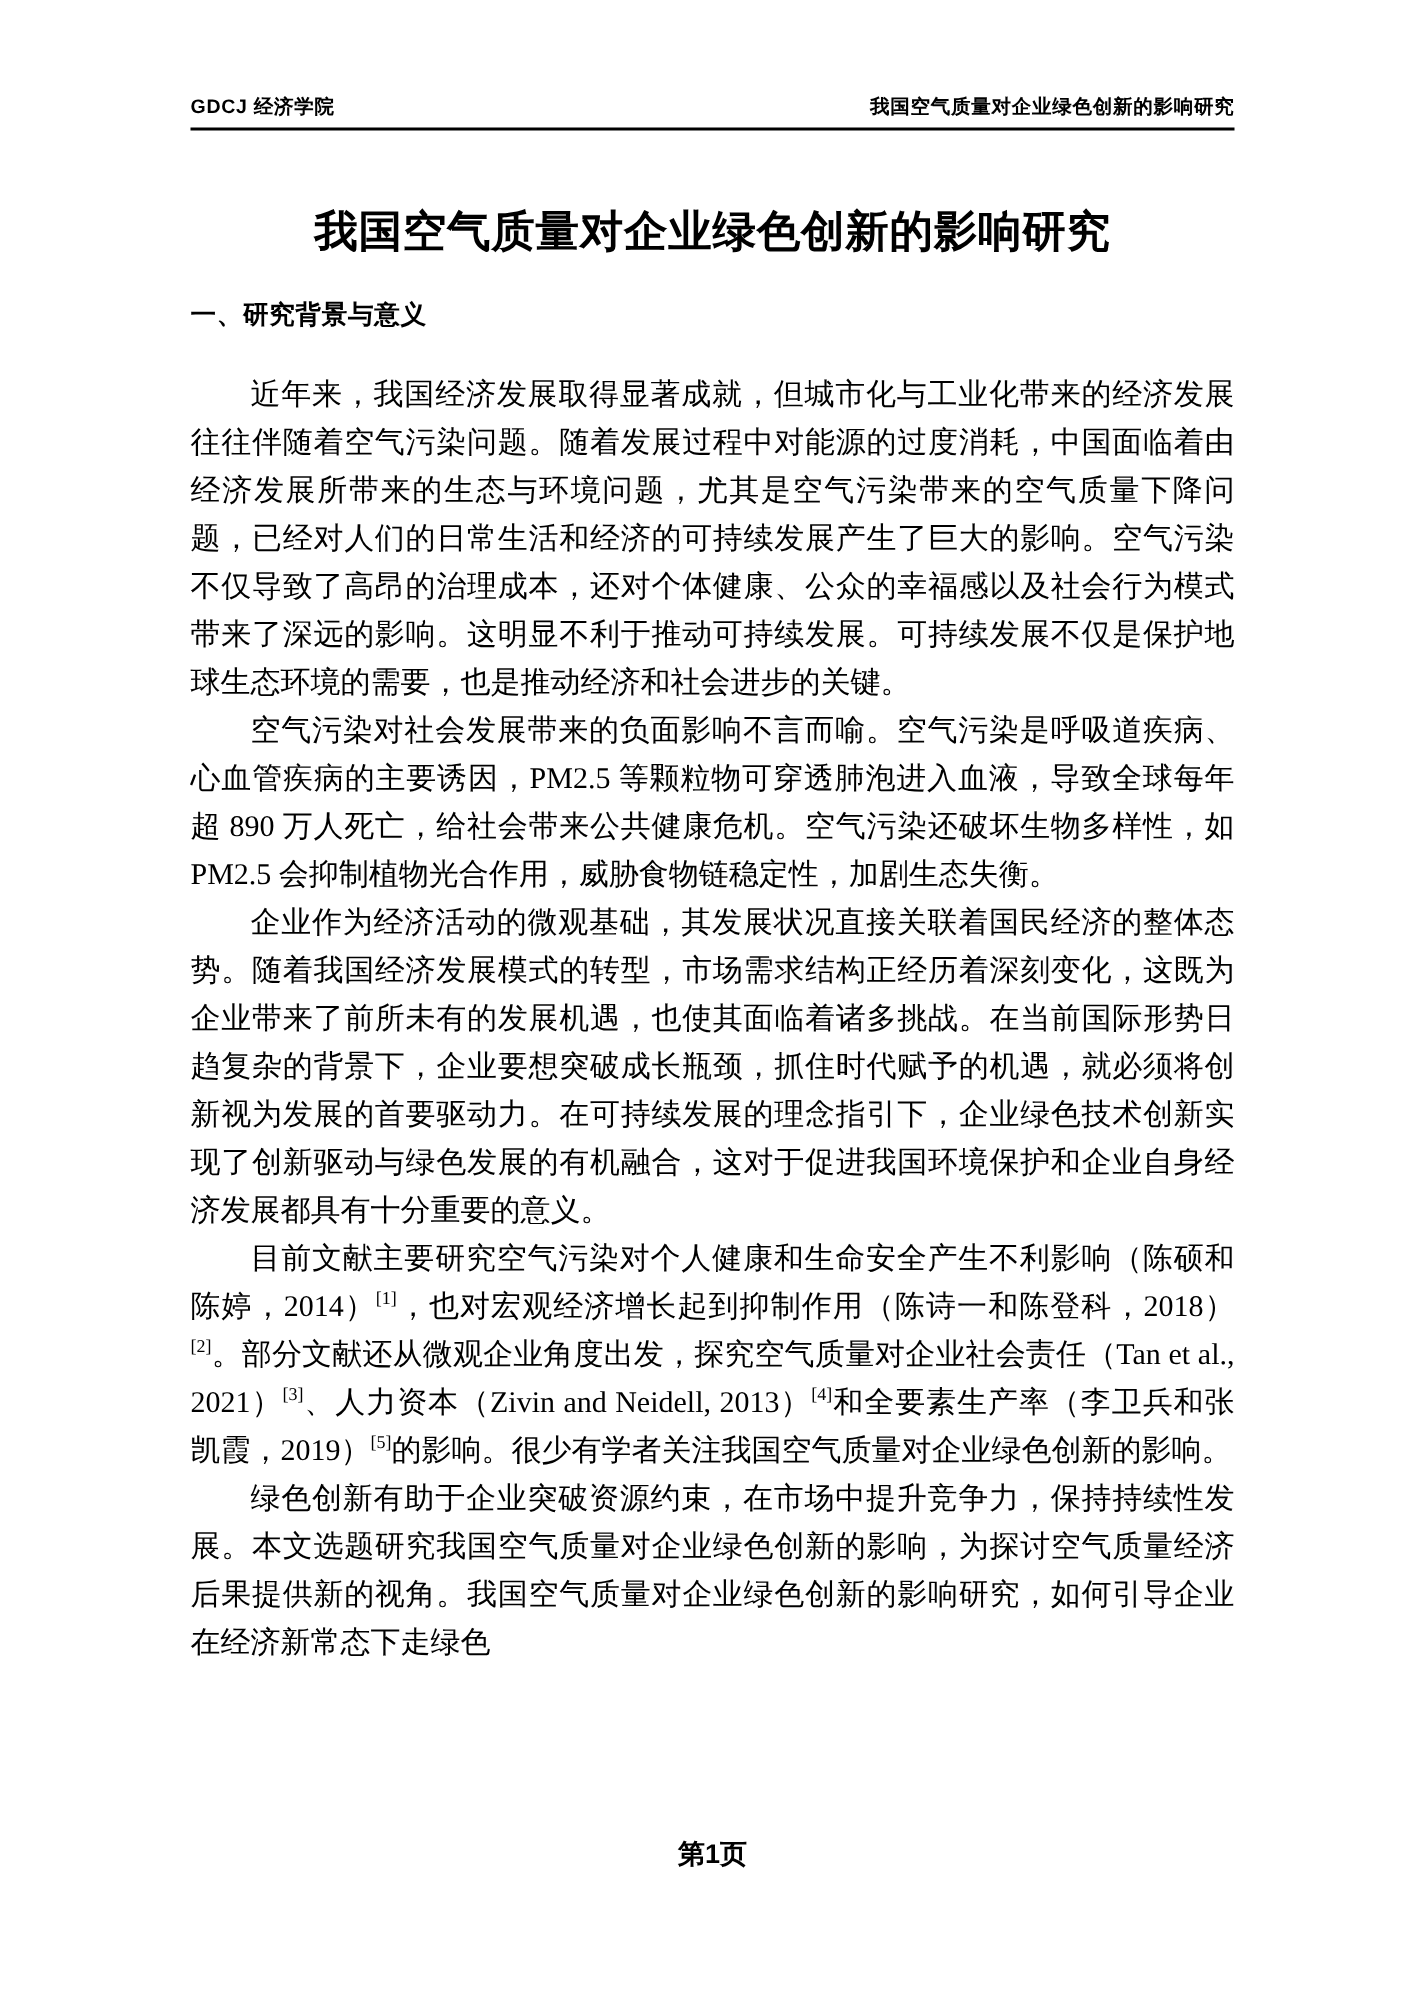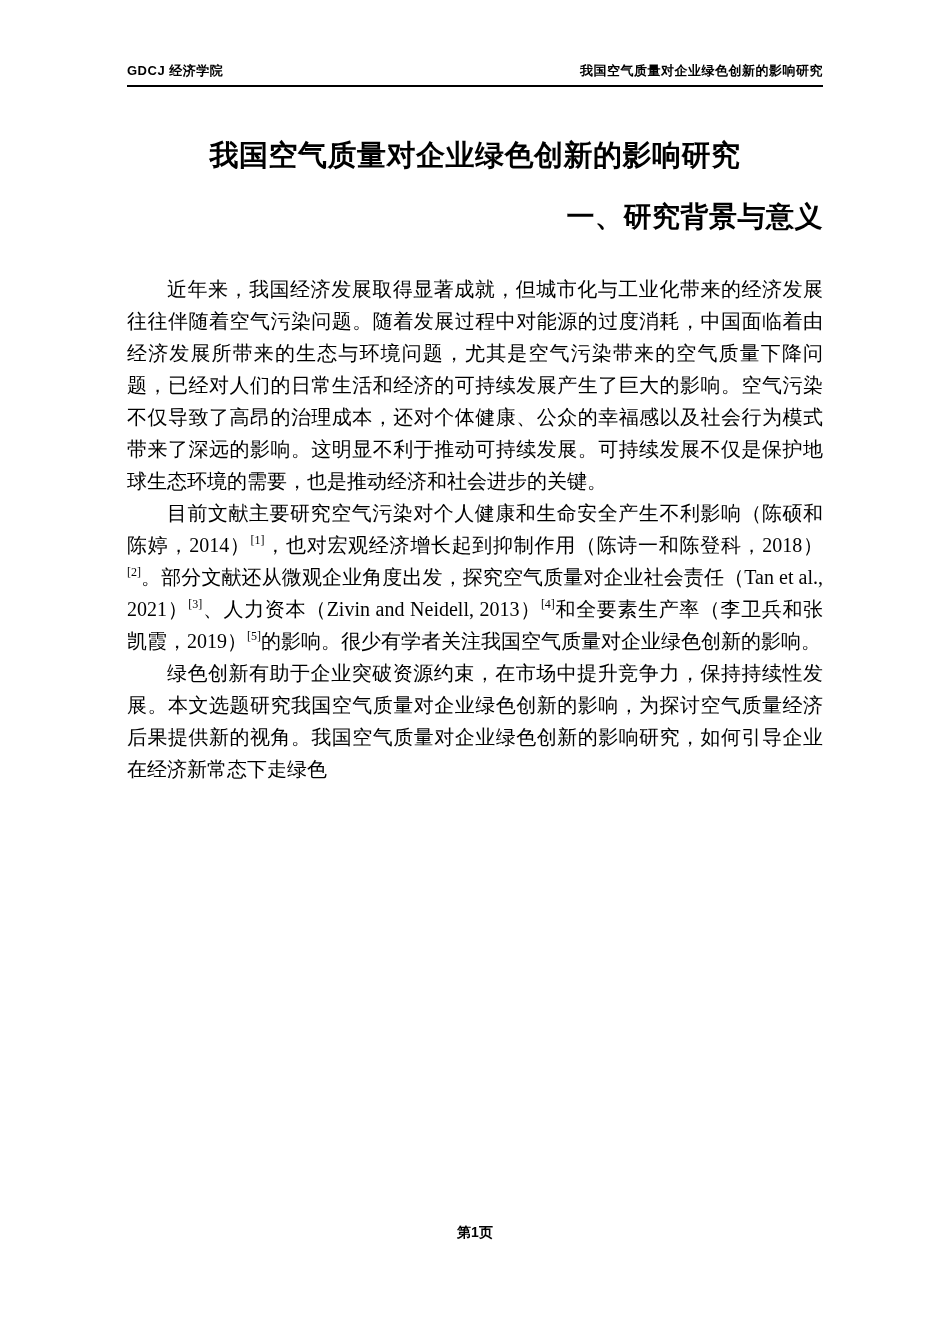--- a/index.html
+++ b/index.html
@@ -35,68 +35,70 @@
     font-family: "Liberation Sans", "DejaVu Sans", sans-serif;
     font-size: 29px;
     font-weight: 700;
     text-align: center;
     letter-spacing: 0.5px;
     line-height: 1.3;
   }
   .section-heading {
     margin: 24px 0 0 0;
     font-family: "Liberation Sans", "DejaVu Sans", sans-serif;
-    font-size: 28px;
+    font-size: 17px;
     font-weight: 700;
-    text-align: right;
+    text-align: left;
     letter-spacing: 0.5px;
     line-height: 1.3;
   }
   .doc-body {
-    margin-top: 38px;
+    margin-top: 26px;
     font-size: 20px;
     line-height: 32px;
     text-align: justify;
   }
   .doc-body p {
     margin: 0;
     text-indent: 2em;
   }
   .doc-body sup {
     font-size: 12px;
     line-height: 0;
     vertical-align: super;
   }
   .footer {
     position: absolute;
     top: 1224px;
     left: 0;
     right: 0;
     text-align: center;
     font-family: "Liberation Sans", "DejaVu Sans", sans-serif;
-    font-size: 14px;
+    font-size: 18px;
     font-weight: 700;
   }
 </style>
 </head>
 <body>
 
 <div class="page">
 
   <div class="header">
     <span>GDCJ 经济学院</span>
     <span>我国空气质量对企业绿色创新的影响研究</span>
   </div>
 
   <h1 class="doc-title">我国空气质量对企业绿色创新的影响研究</h1>
 
   <h2 class="section-heading">一、研究背景与意义</h2>
 
   <div class="doc-body">
       <p>近年来，我国经济发展取得显著成就，但城市化与工业化带来的经济发展往往伴随着空气污染问题。随着发展过程中对能源的过度消耗，中国面临着由经济发展所带来的生态与环境问题，尤其是空气污染带来的空气质量下降问题，已经对人们的日常生活和经济的可持续发展产生了巨大的影响。空气污染不仅导致了高昂的治理成本，还对个体健康、公众的幸福感以及社会行为模式带来了深远的影响。这明显不利于推动可持续发展。可持续发展不仅是保护地球生态环境的需要，也是推动经济和社会进步的关键。</p>
+      <p>空气污染对社会发展带来的负面影响不言而喻。空气污染是呼吸道疾病、心血管疾病的主要诱因，PM2.5 等颗粒物可穿透肺泡进入血液，导致全球每年超 890 万人死亡，给社会带来公共健康危机。空气污染还破坏生物多样性，如 PM2.5 会抑制植物光合作用，威胁食物链稳定性，加剧生态失衡。</p>
+      <p>企业作为经济活动的微观基础，其发展状况直接关联着国民经济的整体态势。随着我国经济发展模式的转型，市场需求结构正经历着深刻变化，这既为企业带来了前所未有的发展机遇，也使其面临着诸多挑战。在当前国际形势日趋复杂的背景下，企业要想突破成长瓶颈，抓住时代赋予的机遇，就必须将创新视为发展的首要驱动力。在可持续发展的理念指引下，企业绿色技术创新实现了创新驱动与绿色发展的有机融合，这对于促进我国环境保护和企业自身经济发展都具有十分重要的意义。</p>
       <p>目前文献主要研究空气污染对个人健康和生命安全产生不利影响（陈硕和陈婷，2014）<sup>[1]</sup>，也对宏观经济增长起到抑制作用（陈诗一和陈登科，2018）<sup>[2]</sup>。部分文献还从微观企业角度出发，探究空气质量对企业社会责任（Tan et al., 2021）<sup>[3]</sup>、人力资本（Zivin and Neidell, 2013）<sup>[4]</sup>和全要素生产率（李卫兵和张凯霞，2019）<sup>[5]</sup>的影响。很少有学者关注我国空气质量对企业绿色创新的影响。</p>
       <p>绿色创新有助于企业突破资源约束，在市场中提升竞争力，保持持续性发展。本文选题研究我国空气质量对企业绿色创新的影响，为探讨空气质量经济后果提供新的视角。我国空气质量对企业绿色创新的影响研究，如何引导企业在经济新常态下走绿色</p>
     </div>
 
   <div class="footer">
     <span>第1页</span>
   </div>
 
 </div>
 

